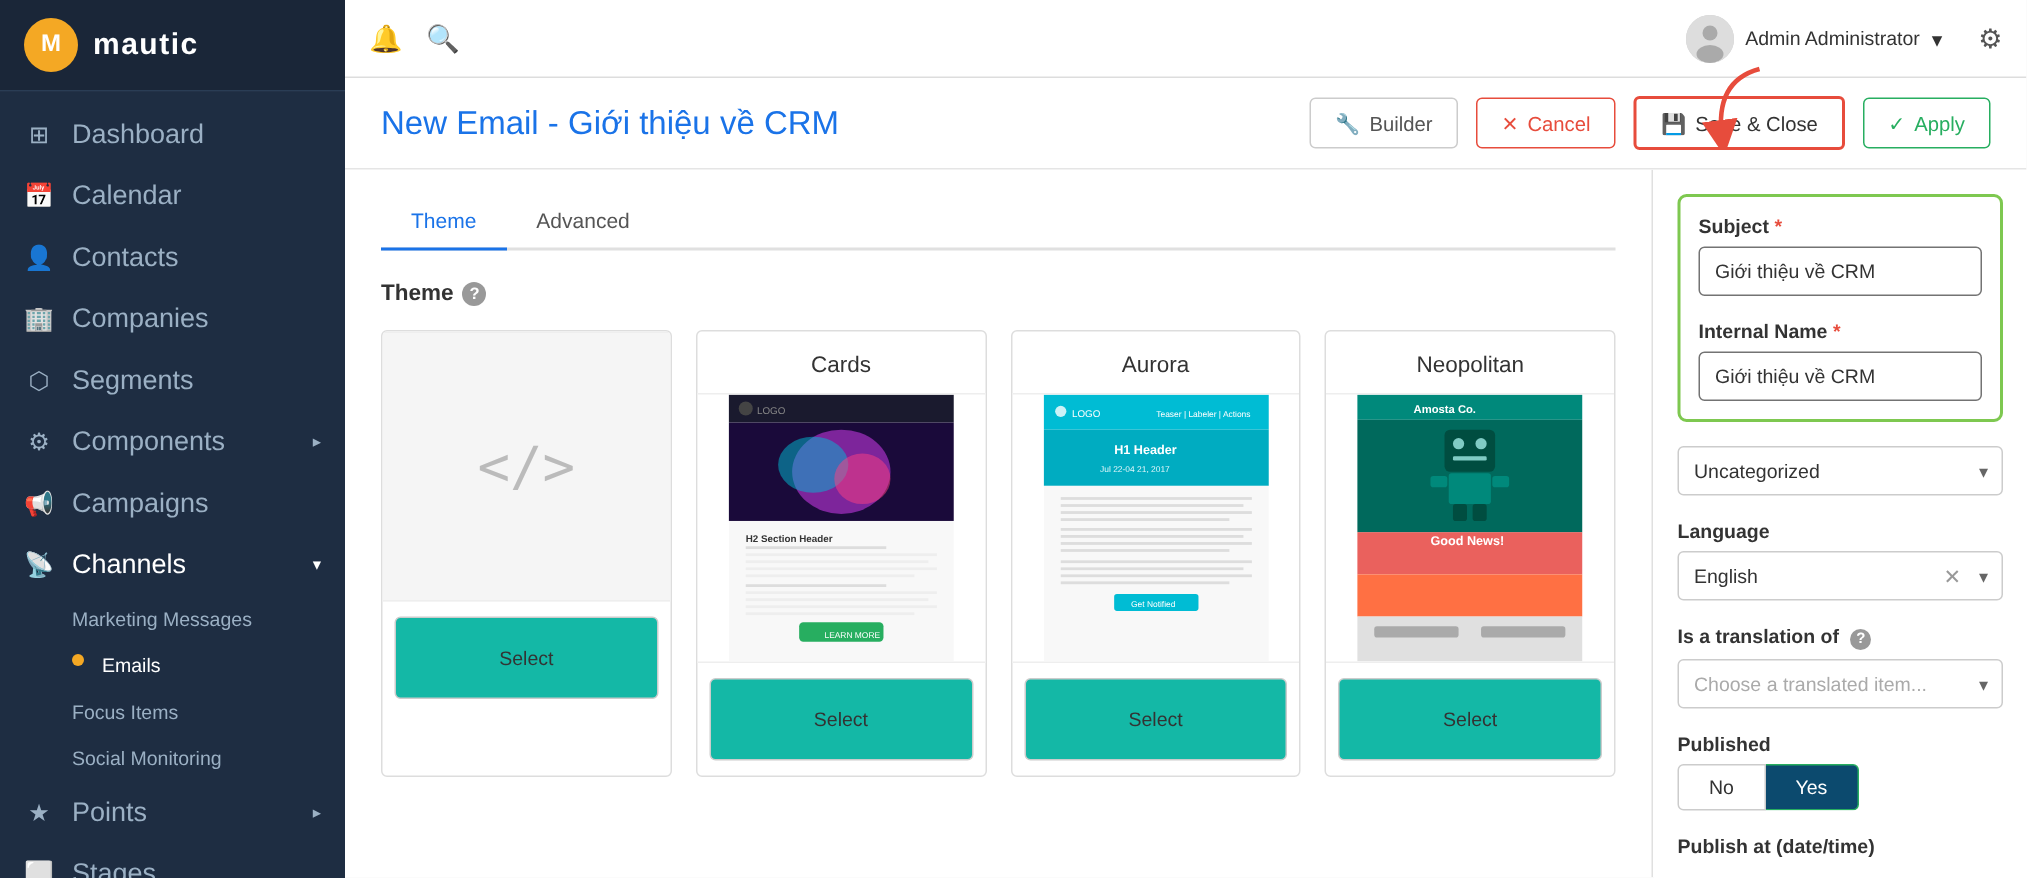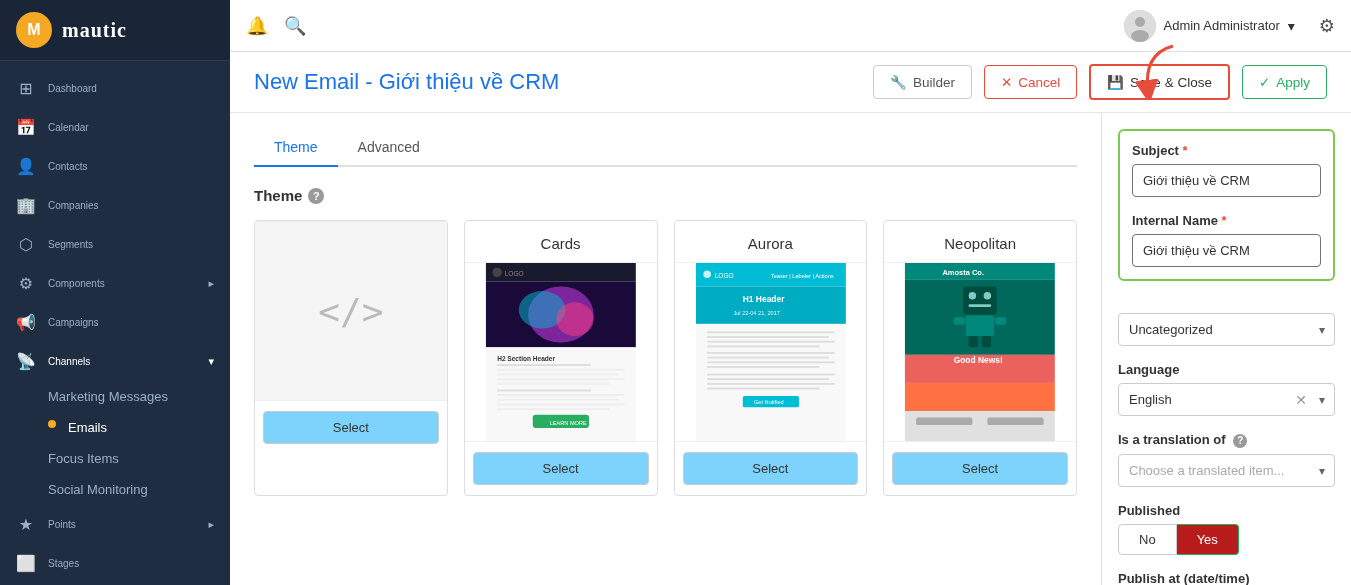--- a/index.html
+++ b/index.html
@@ -34,35 +34,34 @@
       justify-content: center;
       font-weight: bold;
       font-size: 16px;
       color: #fff;
     }
     .logo-text {
       color: #fff;
       font-size: 20px;
       font-weight: 700;
       letter-spacing: 1px;
-      font-family: Liberation Serif, serif;
     }
     .sidebar-nav { flex: 1; padding-top: 8px; }
     .nav-item {
       display: flex;
       align-items: center;
       gap: 12px;
       padding: 10px 16px;
       cursor: pointer;
       color: #9bb0c4;
       transition: background 0.15s;
     }
     .nav-item.active { color: #fff; }
     .nav-item .nav-icon { font-size: 16px; width: 20px; text-align: center; }
-    .nav-item .nav-label { font-size: 10px; }
+    .nav-item .nav-label { font-size: 18px; }
     .nav-item .arrow { margin-left: auto; font-size: 11px; }
     .nav-sub-item {
       display: flex;
       align-items: flex-start;
       gap: 12px;
       padding: 8px 16px 8px 48px;
       cursor: pointer;
       color: #9bb0c4;
       font-size: 13px;
     }
@@ -240,23 +239,23 @@
       justify-content: center;
       overflow: hidden;
       border-top: 1px solid #eee;
       border-bottom: 1px solid #eee;
     }
     .theme-card-footer {
       padding: 10px 8px;
     }
     .btn-select {
       width: 100%;
-      padding: 8px;
+      padding: 19px;
       border: 1px solid #ccc;
-      background: #7dd3fc;
+      background: #14b8a6;
       border-radius: 4px;
       cursor: pointer;
       font-size: 13px;
       color: #333;
     }
 
     
     .code-mode-preview {
       font-size: 48px;
       color: #ccc;
@@ -311,21 +310,21 @@
       top: 50%;
       transform: translateY(-50%);
       color: #666;
       pointer-events: none;
       font-size: 12px;
     }
     .highlighted-box {
       border: 2px solid #7ec850;
       border-radius: 6px;
       padding: 12px;
-      margin-bottom: 32px;
+      margin-bottom: 16px;
     }
     .highlighted-box .field-group:last-child { margin-bottom: 0; }
 
     
     .lang-select-wrapper {
       position: relative;
       display: flex;
       align-items: center;
     }
     .lang-select-wrapper select {
@@ -360,21 +359,21 @@
       padding: 7px 20px;
       border: 1px solid #ccc;
       cursor: pointer;
       font-size: 13px;
       background: #fff;
       color: #333;
     }
     .toggle-btn:first-child { border-radius: 4px 0 0 4px; }
     .toggle-btn:last-child { border-radius: 0 4px 4px 0; border-left: none; }
     .toggle-btn.active-yes {
-      background: #b91c1c;
+      background: #0c4a6e;
       color: #fff;
       border-color: #27ae60;
     }
     .page-header { position: relative; }
   </style>
 </head>
 <body>
 
 <div class="sidebar">
   <div class="sidebar-logo">

